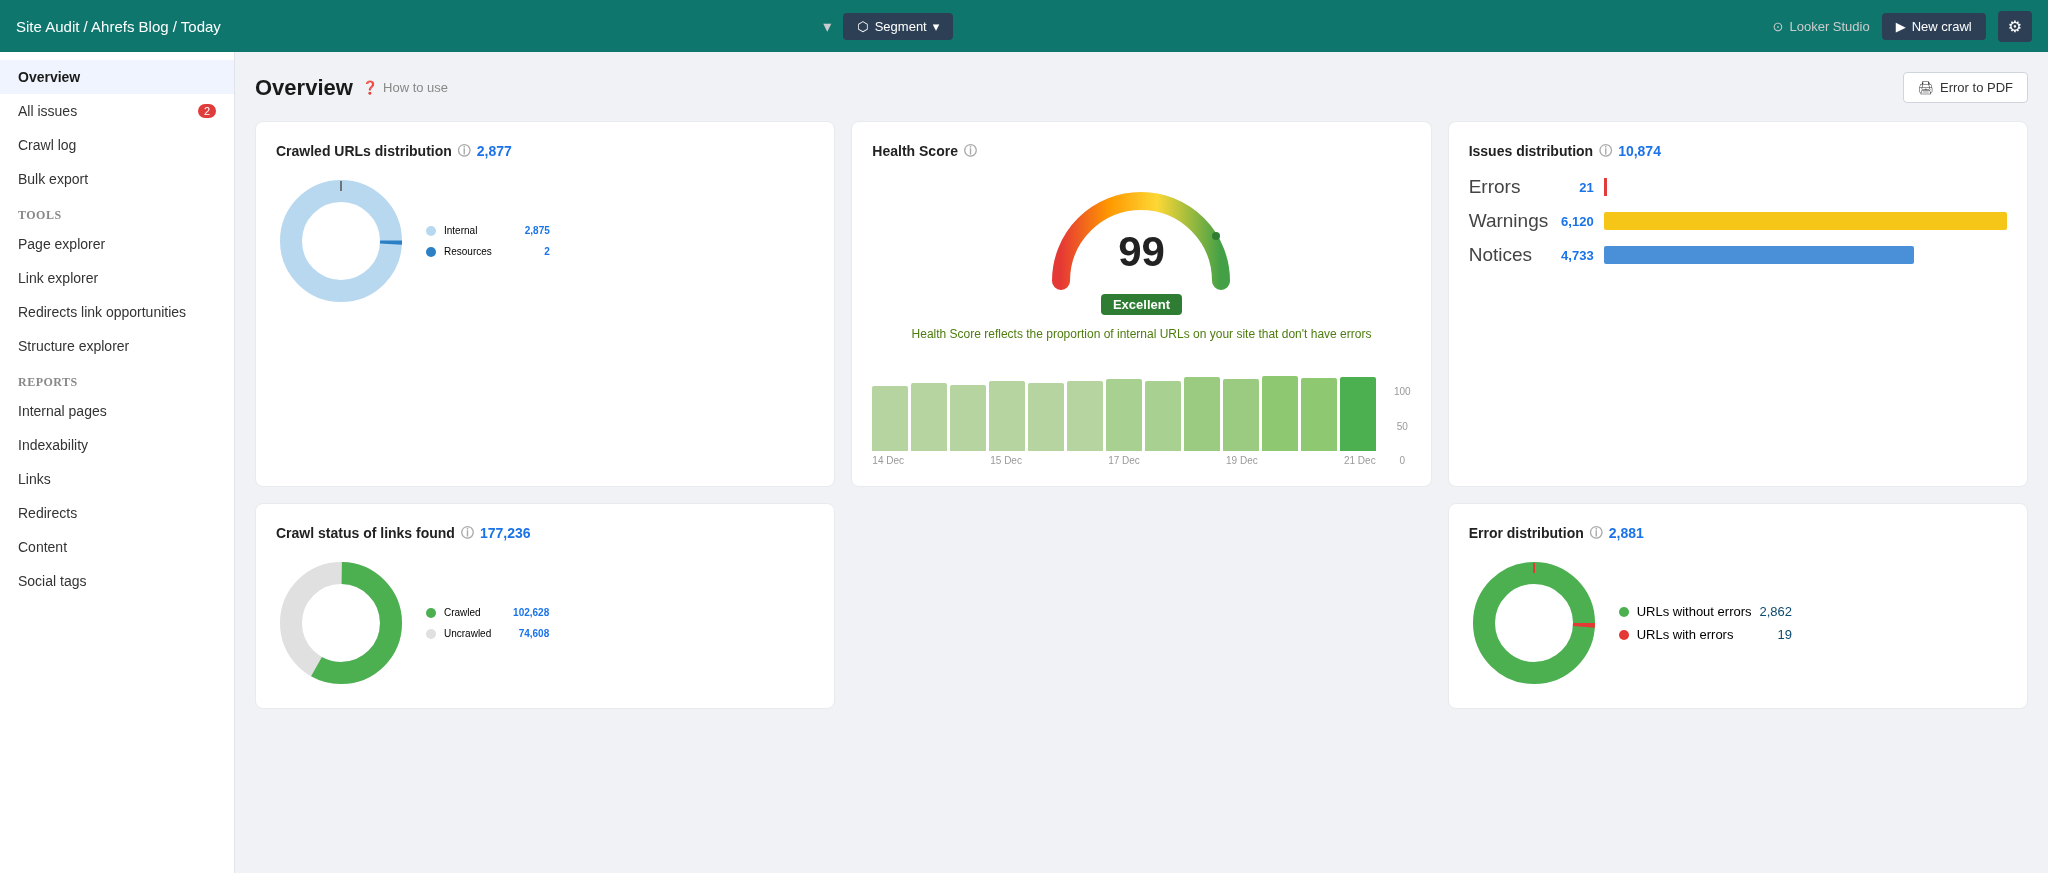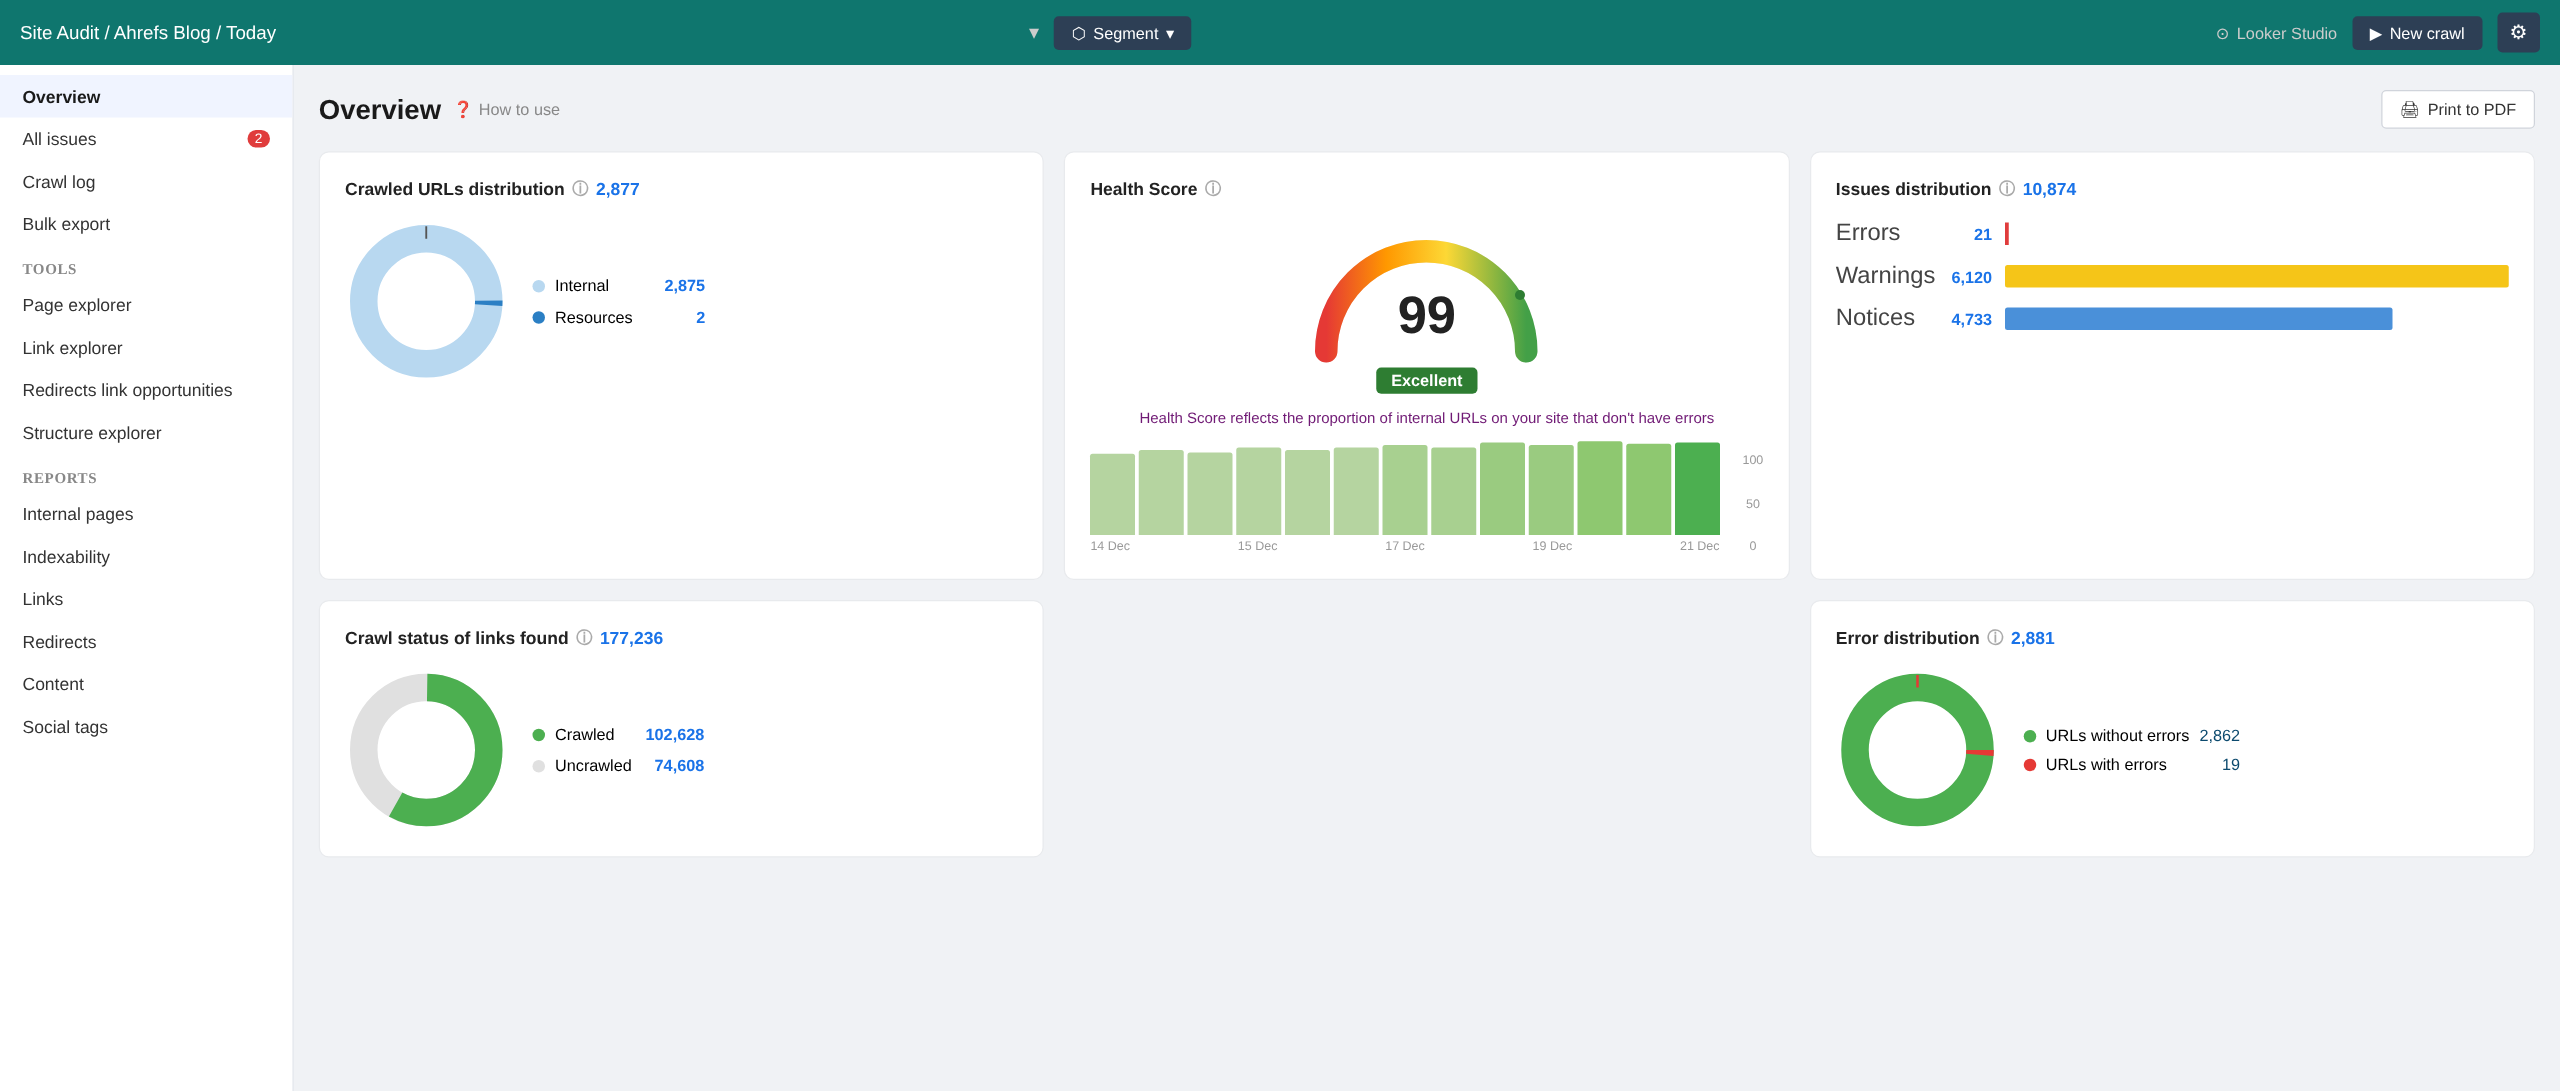--- a/index.html
+++ b/index.html
@@ -126,39 +126,39 @@
       align-items: center;
       gap: 6px;
       margin-bottom: 16px;
     }
     .card-title-count { color: #1a73e8; font-weight: 700; }
     .info-icon { color: #aaa; font-size: 13px; cursor: pointer; }
 
     
     .donut-container { display: flex; align-items: center; gap: 20px; }
     .donut-legend { display: flex; flex-direction: column; gap: 10px; }
-    .legend-item { display: flex; align-items: center; gap: 8px; font-size: 13px; }
+    .legend-item { display: flex; align-items: center; gap: 8px; font-size: 10px; }
     .legend-dot { width: 10px; height: 10px; border-radius: 50%; flex-shrink: 0; }
     .legend-value { color: #1a73e8; margin-left: auto; font-weight: 600; min-width: 50px; text-align: right; }
 
     
     .health-score-container { text-align: center; }
     .gauge-wrap { position: relative; width: 200px; height: 110px; margin: 0 auto 8px; }
     .gauge-score { position: absolute; bottom: 10px; left: 50%; transform: translateX(-50%); font-size: 42px; font-weight: 700; color: #222; }
     .excellent-badge {
       background: #2e7d32;
       color: #fff;
       border-radius: 4px;
       padding: 3px 12px;
       font-size: 13px;
       font-weight: 600;
       display: inline-block;
       margin-bottom: 10px;
     }
-    .health-desc { color: #701a75; font-size: 12px; line-height: 1.5; margin-bottom: 5px; }
+    .health-desc { color: #4d7c0f; font-size: 12px; line-height: 1.5; margin-bottom: 28px; }
     .sparkline-area { position: relative; }
     .sparkline-bars { display: flex; align-items: flex-end; gap: 3px; height: 80px; }
     .sparkline-bar { flex: 1; border-radius: 2px 2px 0 0; }
     .sparkline-labels { display: flex; justify-content: space-between; font-size: 10px; color: #999; margin-top: 4px; }
 
     
     .issues-row { display: flex; align-items: center; margin-bottom: 12px; gap: 10px; }
     .issues-label { width: 70px; color: #444; font-size: 19px; }
     .issues-count { width: 45px; color: #1a73e8; font-weight: 600; font-size: 13px; text-align: right; }
     .issues-bar-wrap { flex: 1; }
@@ -251,21 +251,21 @@
     <div class="page-header">
       <div class="page-title-area">
         <h1 class="page-title">Overview</h1>
         <span class="how-to-use">
           <span>❓</span>
           <span>How to use</span>
         </span>
       </div>
       <button class="print-btn">
         <span>🖨</span>
-        <span>Print to PDF</span>
+        <span>Error to PDF</span>
       </button>
     </div>
 
     <div class="cards-grid">
 
       <div class="card">
         <div class="card-title">
           <span>Crawled URLs distribution</span>
           <span class="info-icon">ⓘ</span>
           <span class="card-title-count">2,877</span>

